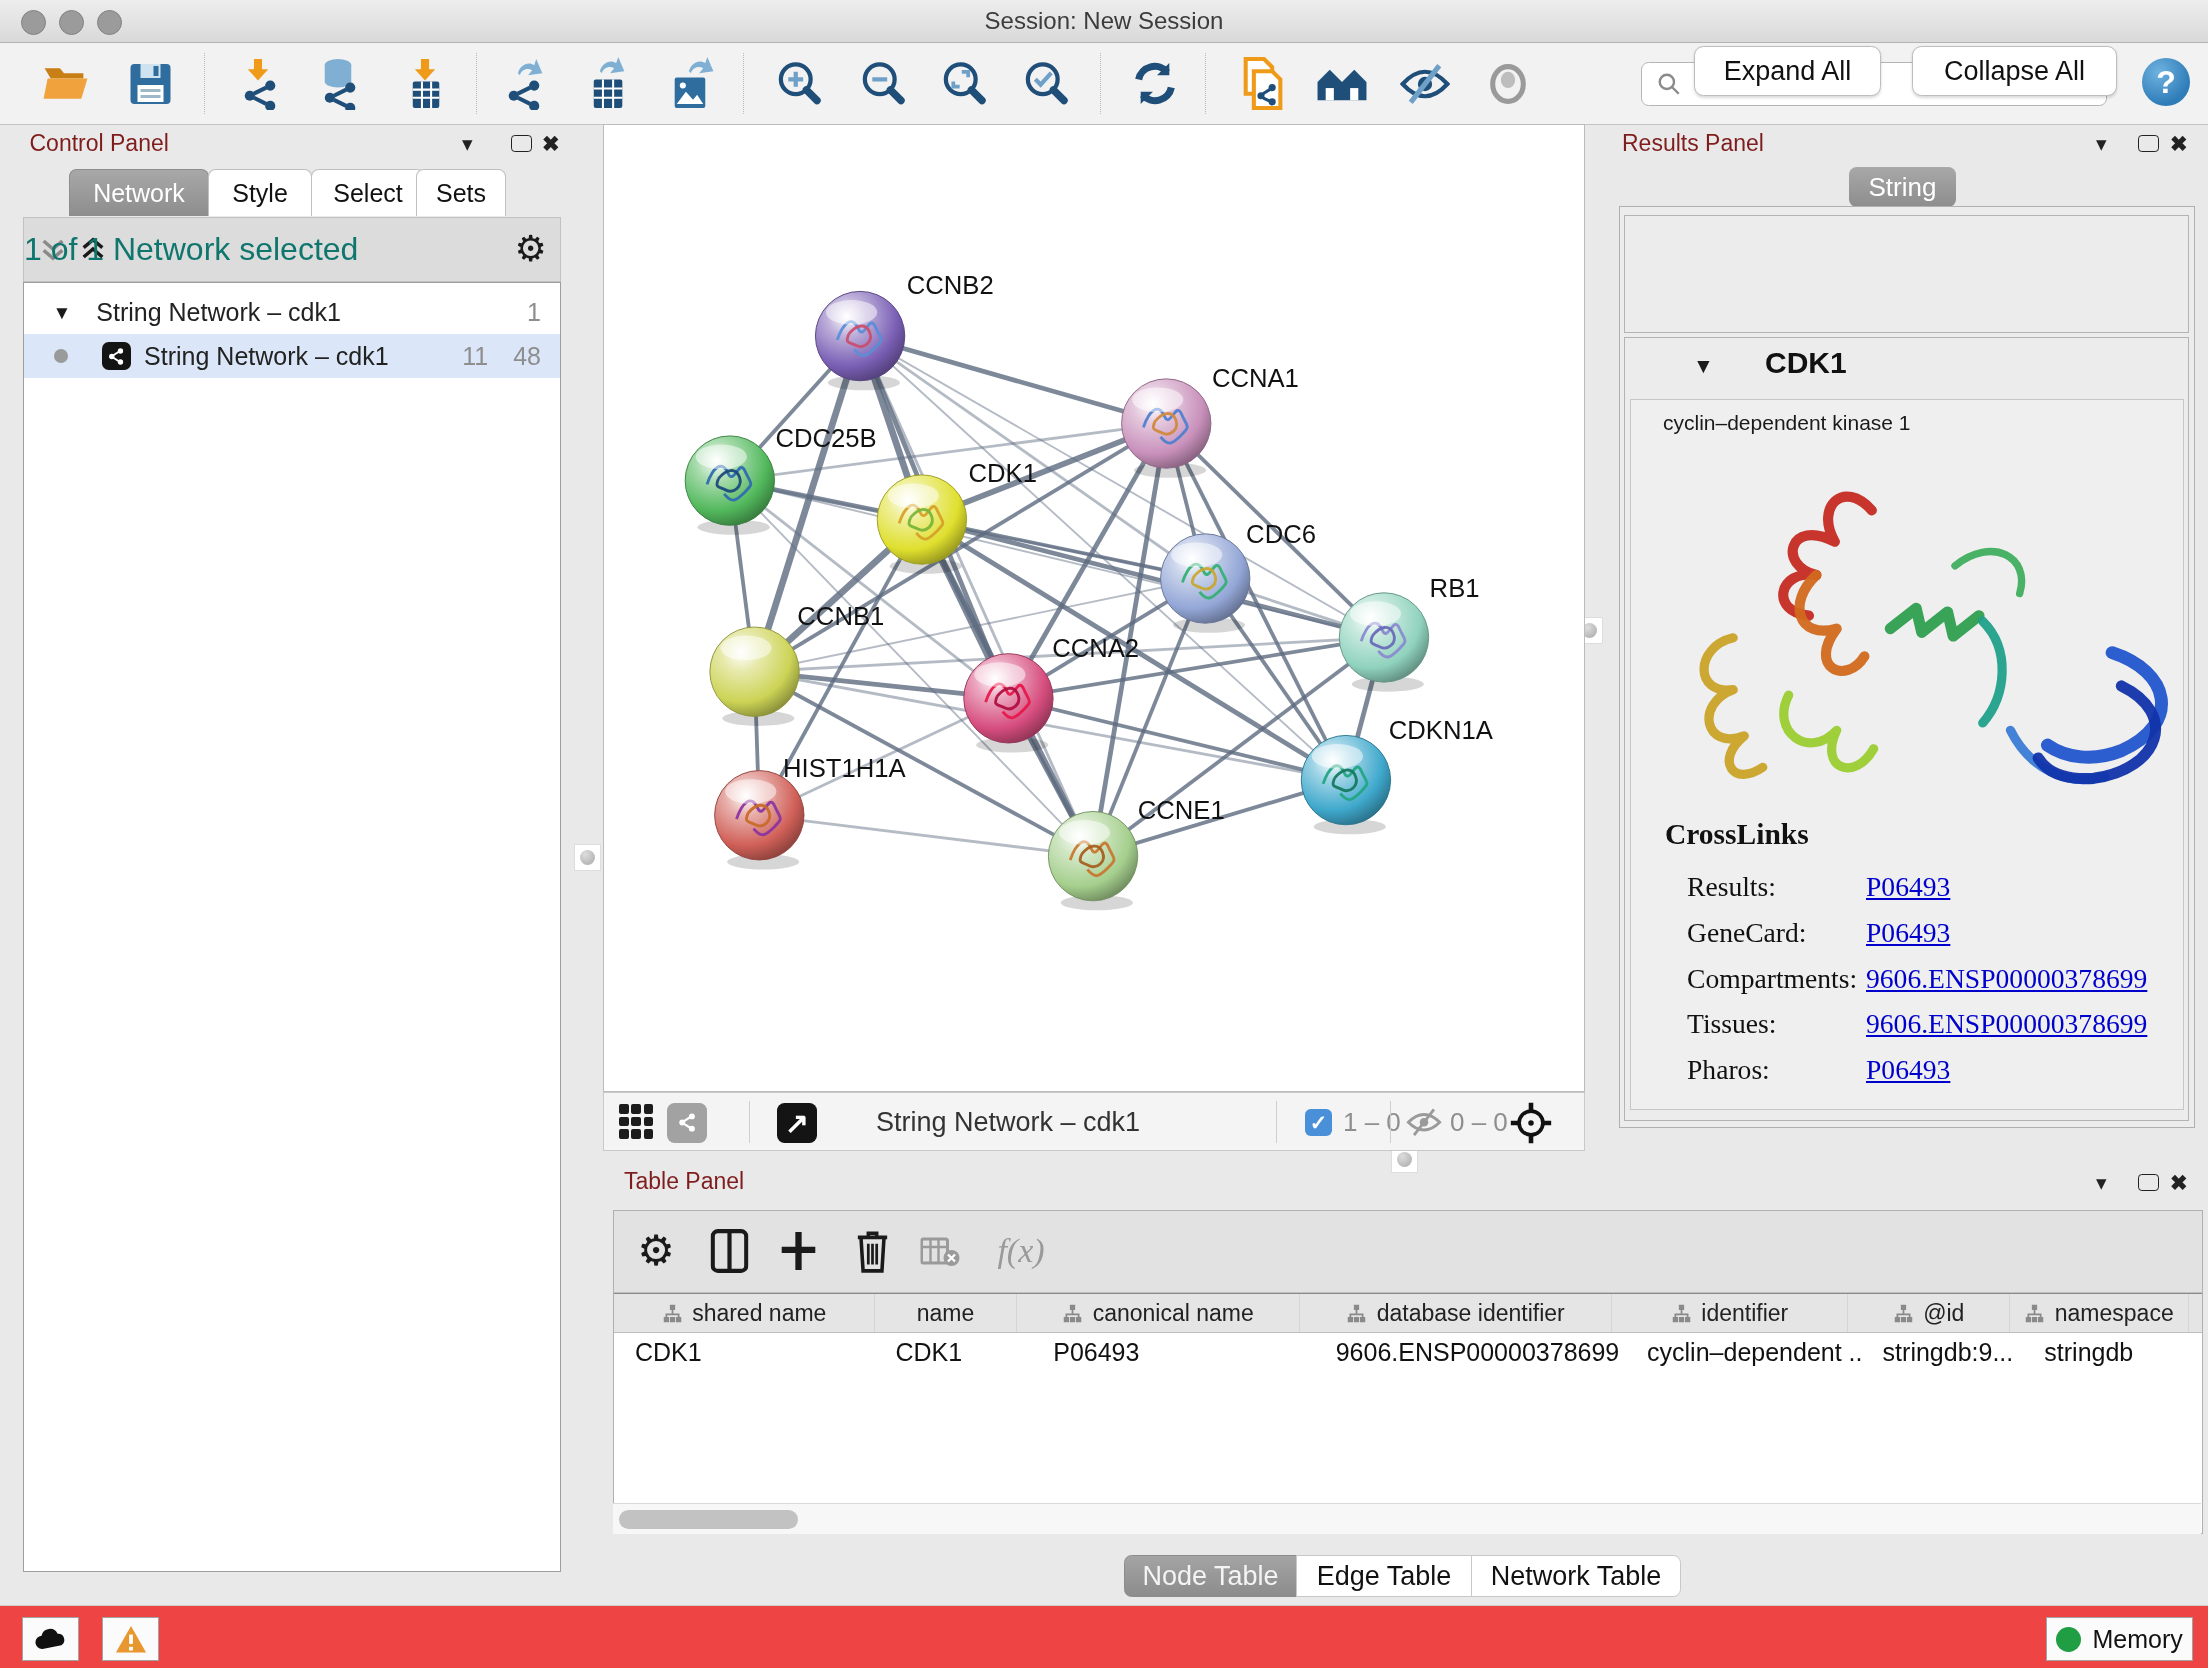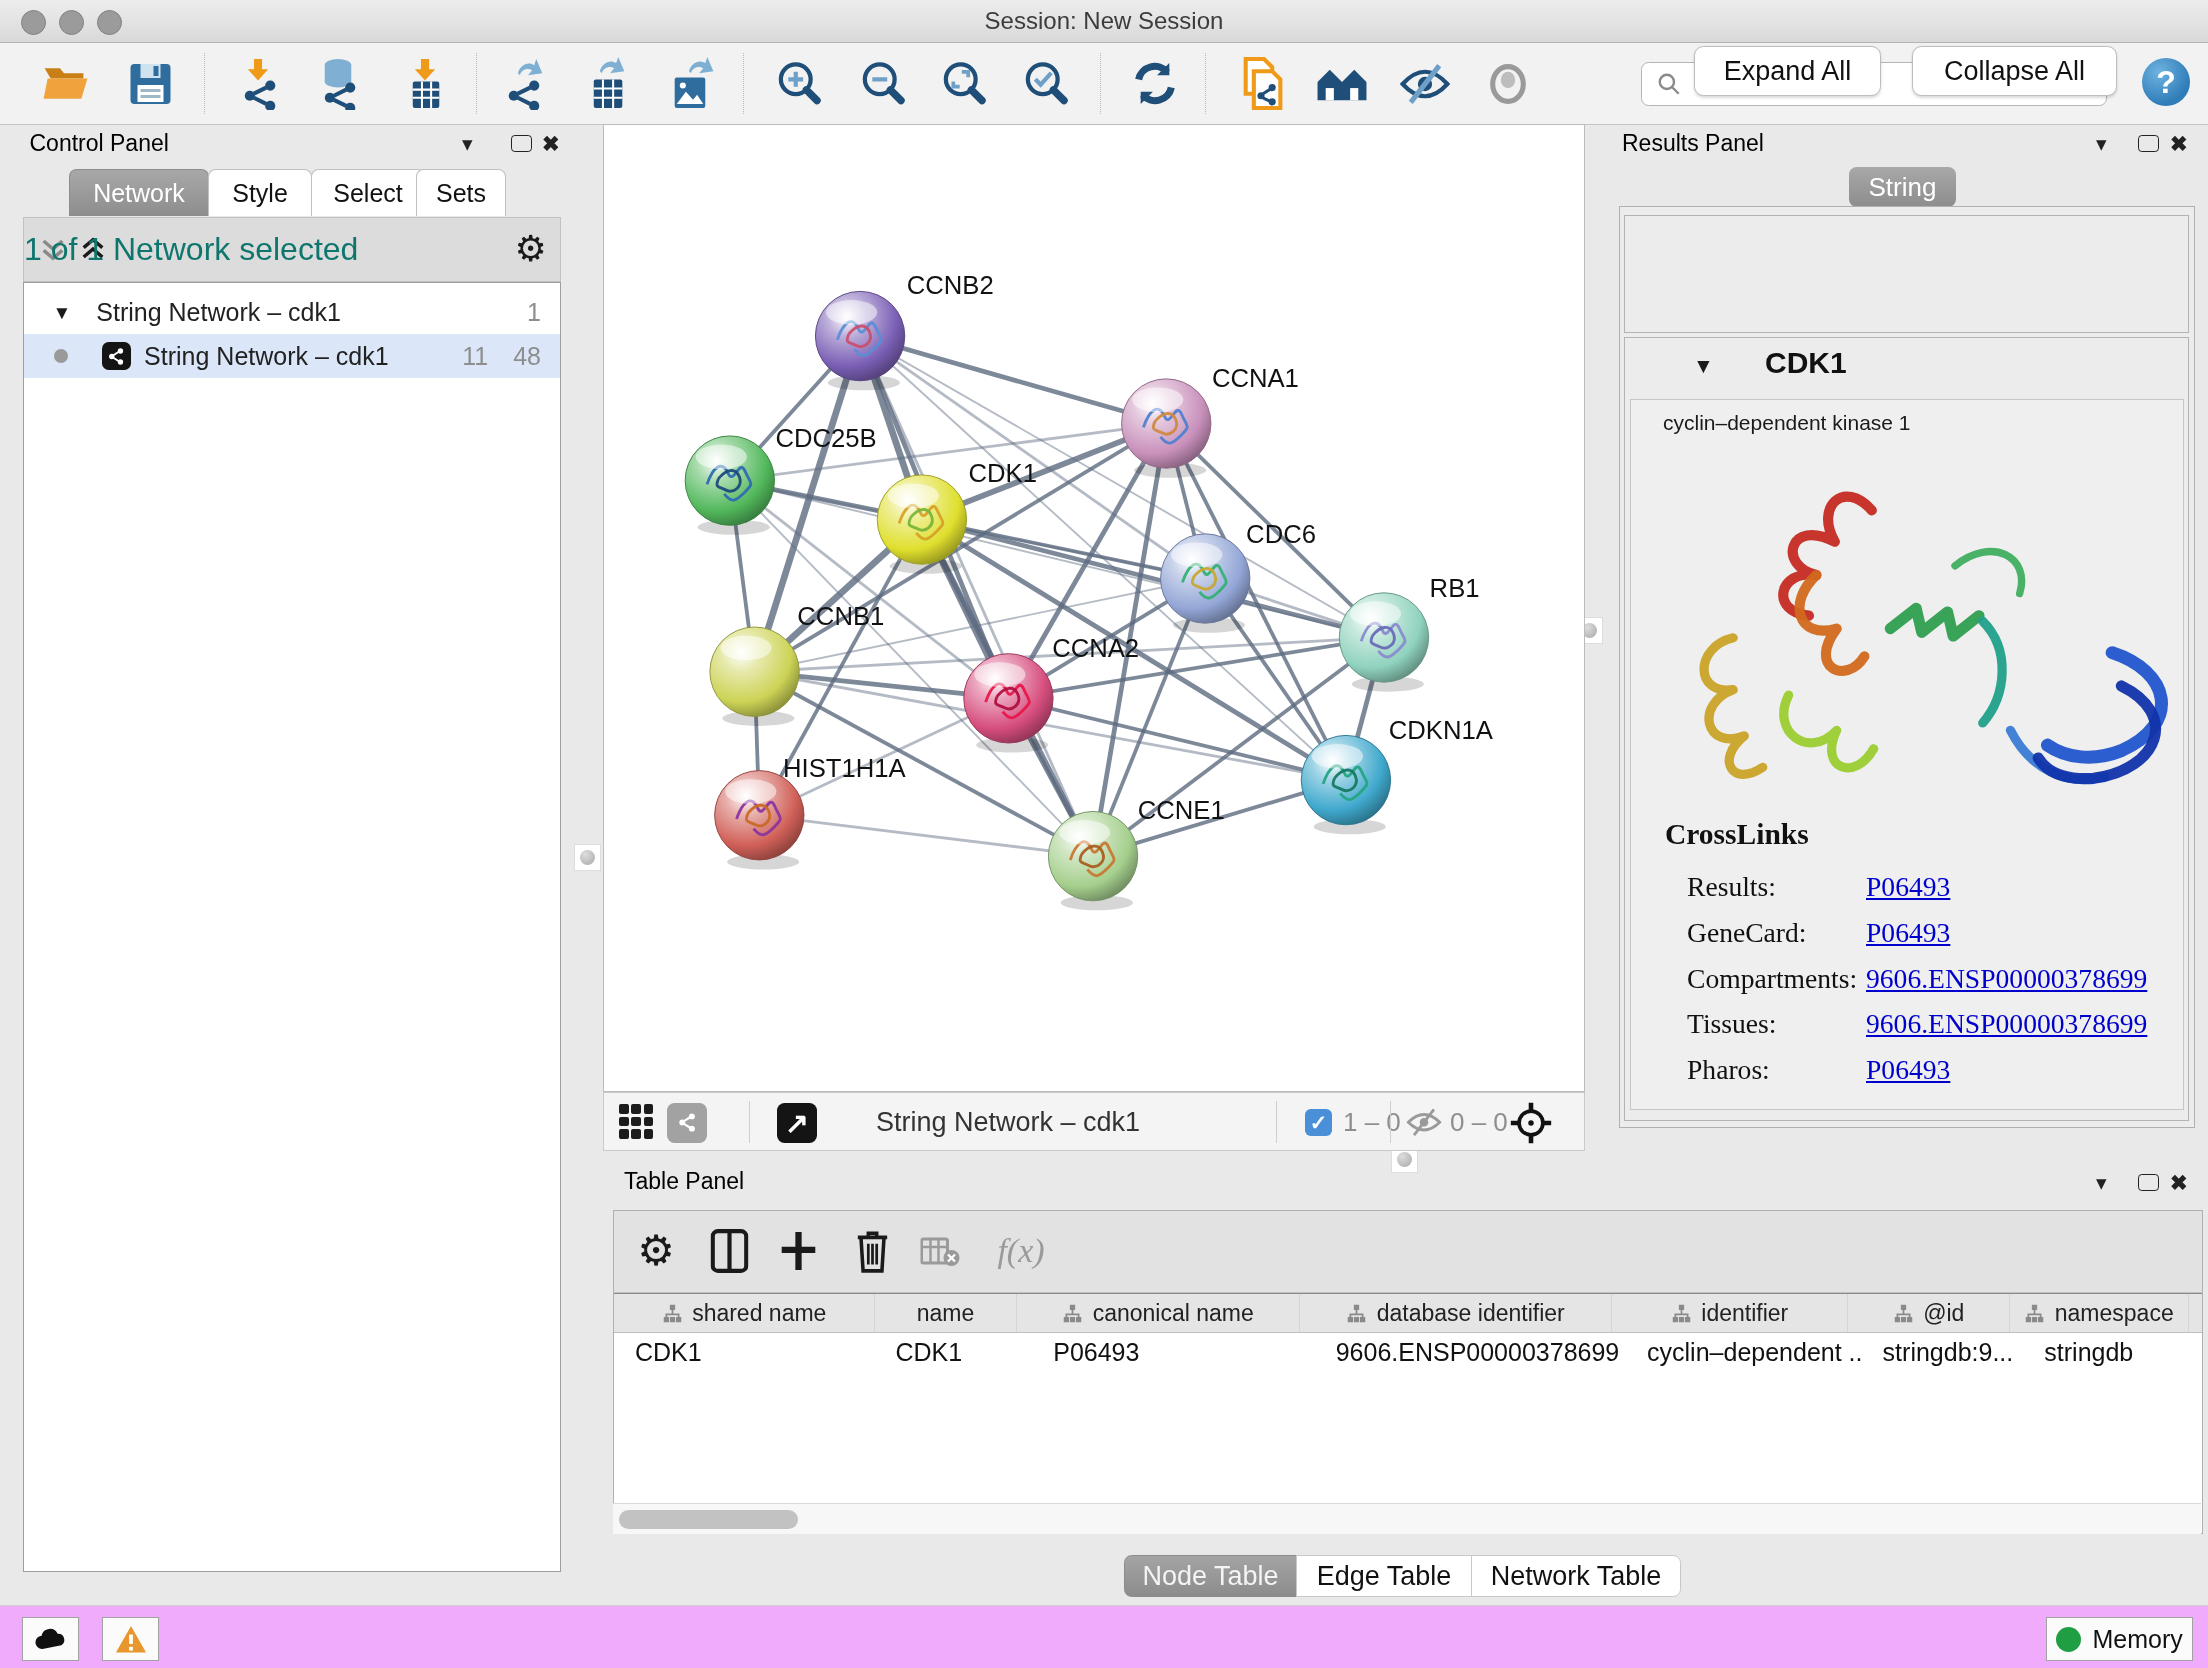--- a/index.html
+++ b/index.html
@@ -21,21 +21,21 @@
       display:flex;align-items:center;justify-content:center;cursor:default;}
   .tsep{position:absolute;top:9.5px;width:0;height:61px;border-left:1.9px dotted #b9b9b9;}
   #search-box{left:1641px;top:19px;width:464px;height:42px;background:#fff;
       border:1px solid #b5b5b5;border-radius:7.6px;display:flex;align-items:center;}
   #search-box input{border:none;outline:none;flex:1;height:34px;font-size:23px;
       background:transparent;font-family:"Liberation Sans",sans-serif;}
   #help-btn{left:2142px;top:15px;width:48px;height:48px;border-radius:50%;
       background:radial-gradient(circle at 35% 30%,#6fb3e0,#2e7cb8 70%);
       color:#fff;font-size:32px;font-weight:bold;text-align:center;line-height:48px;}
   
-  .panel-title{font-size:23px;color:#000000;}
+  .panel-title{font-size:23px;color:#7f1d1d;}
   .pan-ico{position:absolute;font-size:21px;color:#222;}
   .pan-box{position:absolute;width:19px;height:15px;border:1.9px solid #222;border-radius:3.8px;}
   
   #cp-title{left:29.5px;top:130px;}
   .cp-tab{position:absolute;top:169px;height:46px;line-height:46px;text-align:center;
       font-size:25px;background:#fff;border:1px solid #c0c0c0;border-bottom:none;
       border-radius:7.6px 7.6px 0 0;color:#111;}
   .cp-tab.sel{background:linear-gradient(#a8a8a8,#8d8d8d);color:#fff;border-color:#8d8d8d;}
   #cp-subbar{left:23px;top:217px;width:538px;height:65px;background:#dcdcdc;
       border:1px solid #c2c2c2;box-sizing:border-box;}
@@ -105,21 +105,21 @@
   #tp-row{display:flex;height:38px;}
   .td{font-size:25px;color:#111;padding-left:21px;display:flex;align-items:center;
       box-sizing:border-box;overflow:hidden;white-space:nowrap;}
   #tp-hscroll{left:613px;top:1503px;width:1588px;height:30px;background:#f7f7f7;
       border-top:1px solid #d9d9d9;}
   #tp-thumb{left:5.7px;top:5.7px;width:179px;height:19px;border-radius:9.5px;background:#c2c2c2;}
   .tp-tab{position:absolute;top:1555px;height:40px;line-height:40px;text-align:center;
       font-size:27px;background:#fff;border:1px solid #c8c8c8;color:#111;}
   .tp-tab.sel{background:linear-gradient(#a4a4a4,#8c8c8c);color:#f4f4f4;border-color:#8c8c8c;}
   
-  #statusbar{left:0;top:1605px;width:2208px;height:63px;background:#f0abfc;
+  #statusbar{left:0;top:1605px;width:2208px;height:63px;background:#ef4444;
       border-top:1px solid #cfcfcf;}
   .sb-box{position:absolute;top:11.4px;height:42px;background:#fbfbfb;border:1.9px solid #a2a2a2;
       display:flex;align-items:center;justify-content:center;}
   #memory-btn{left:2046px;width:145px;gap:11.4px;font-size:25px;color:#111;}
   #mem-dot{width:25px;height:25px;border-radius:50%;background:#1f9e43;}
   svg{display:block;}
 </style>
 </head>
 <body>
 

